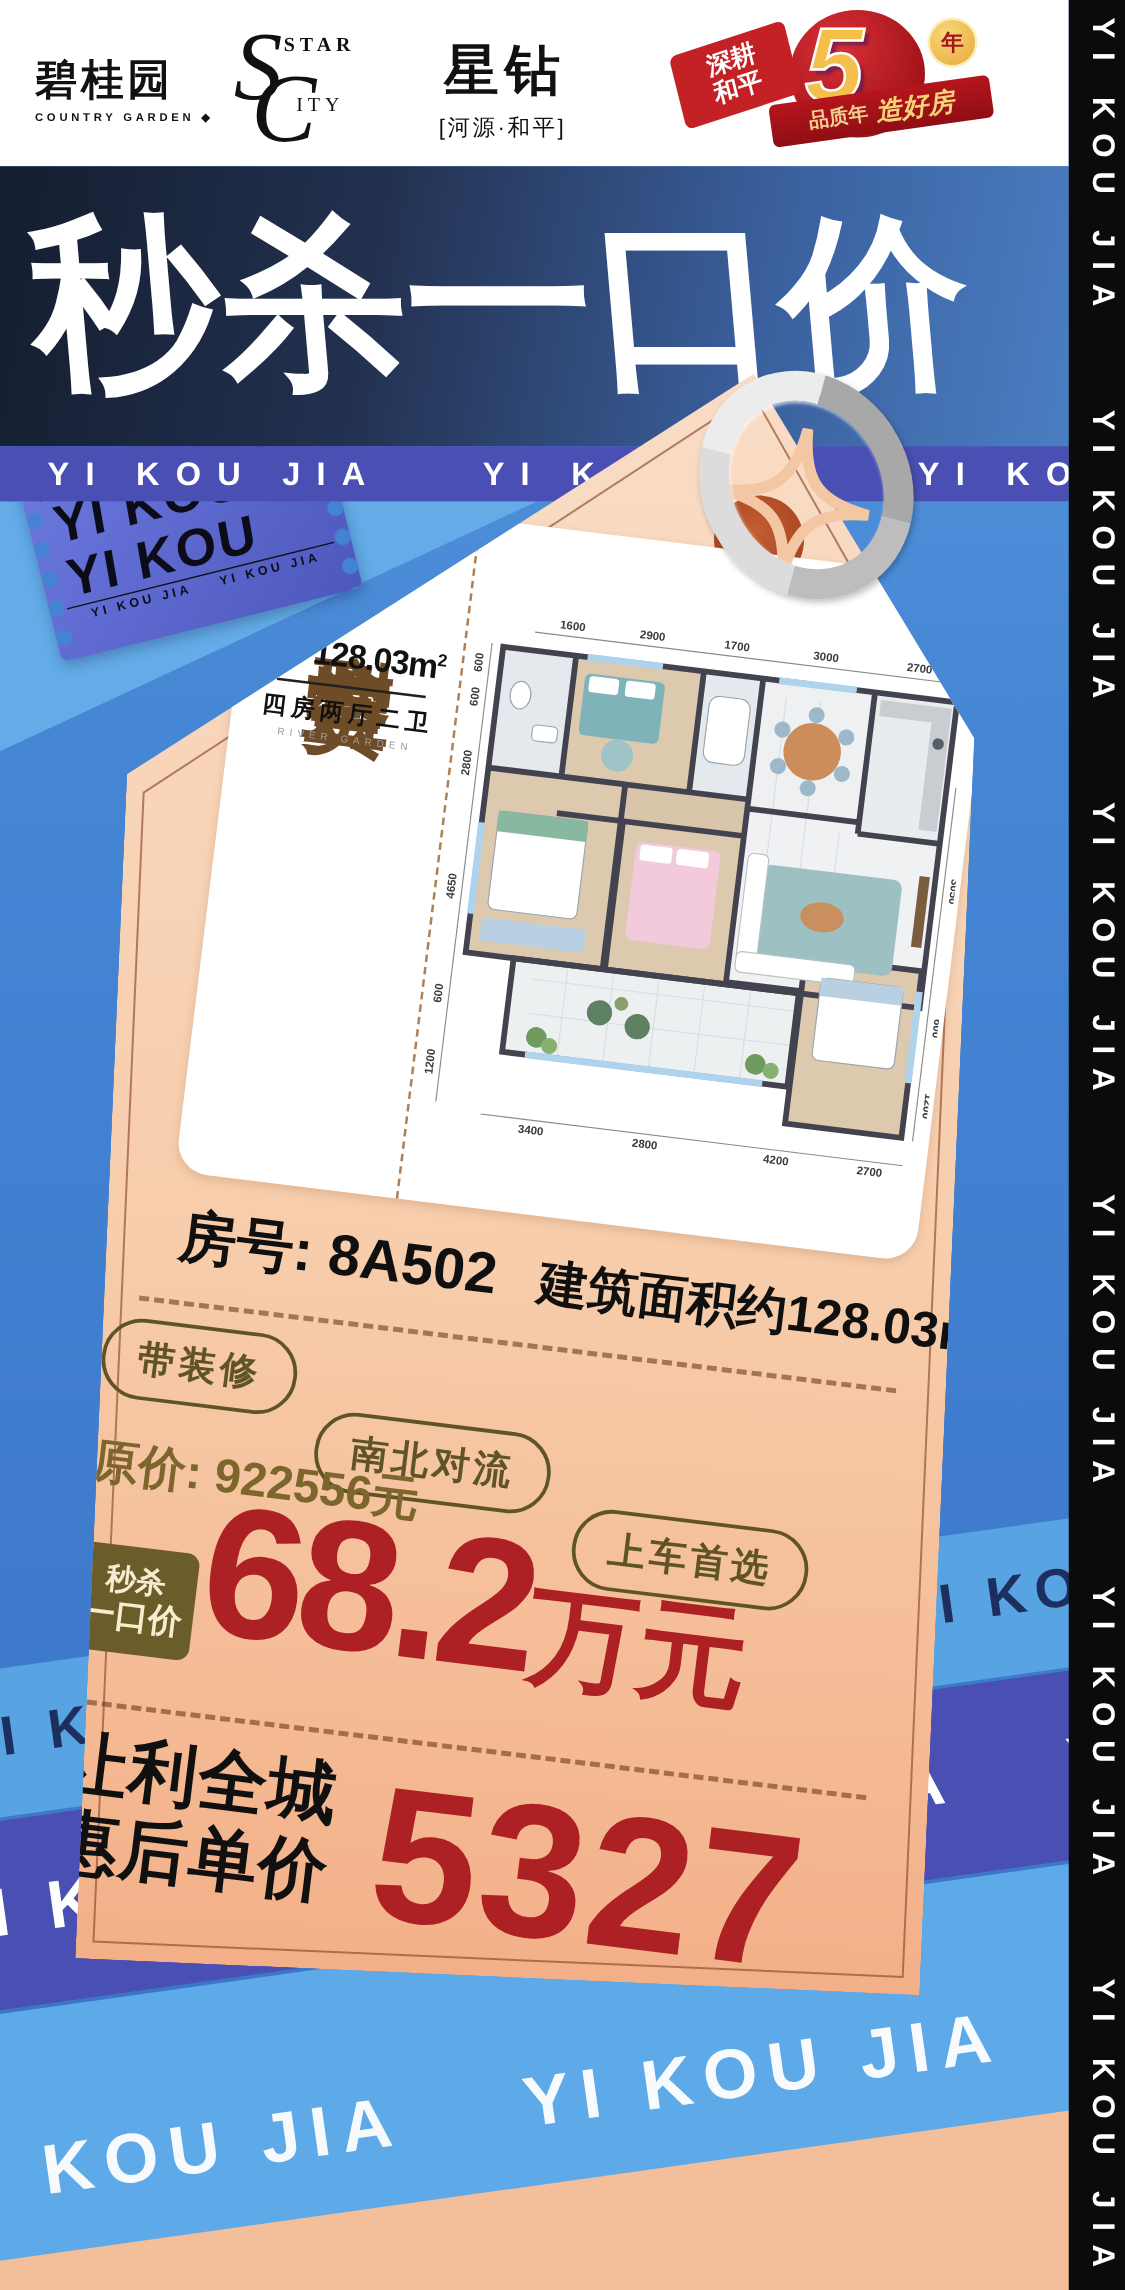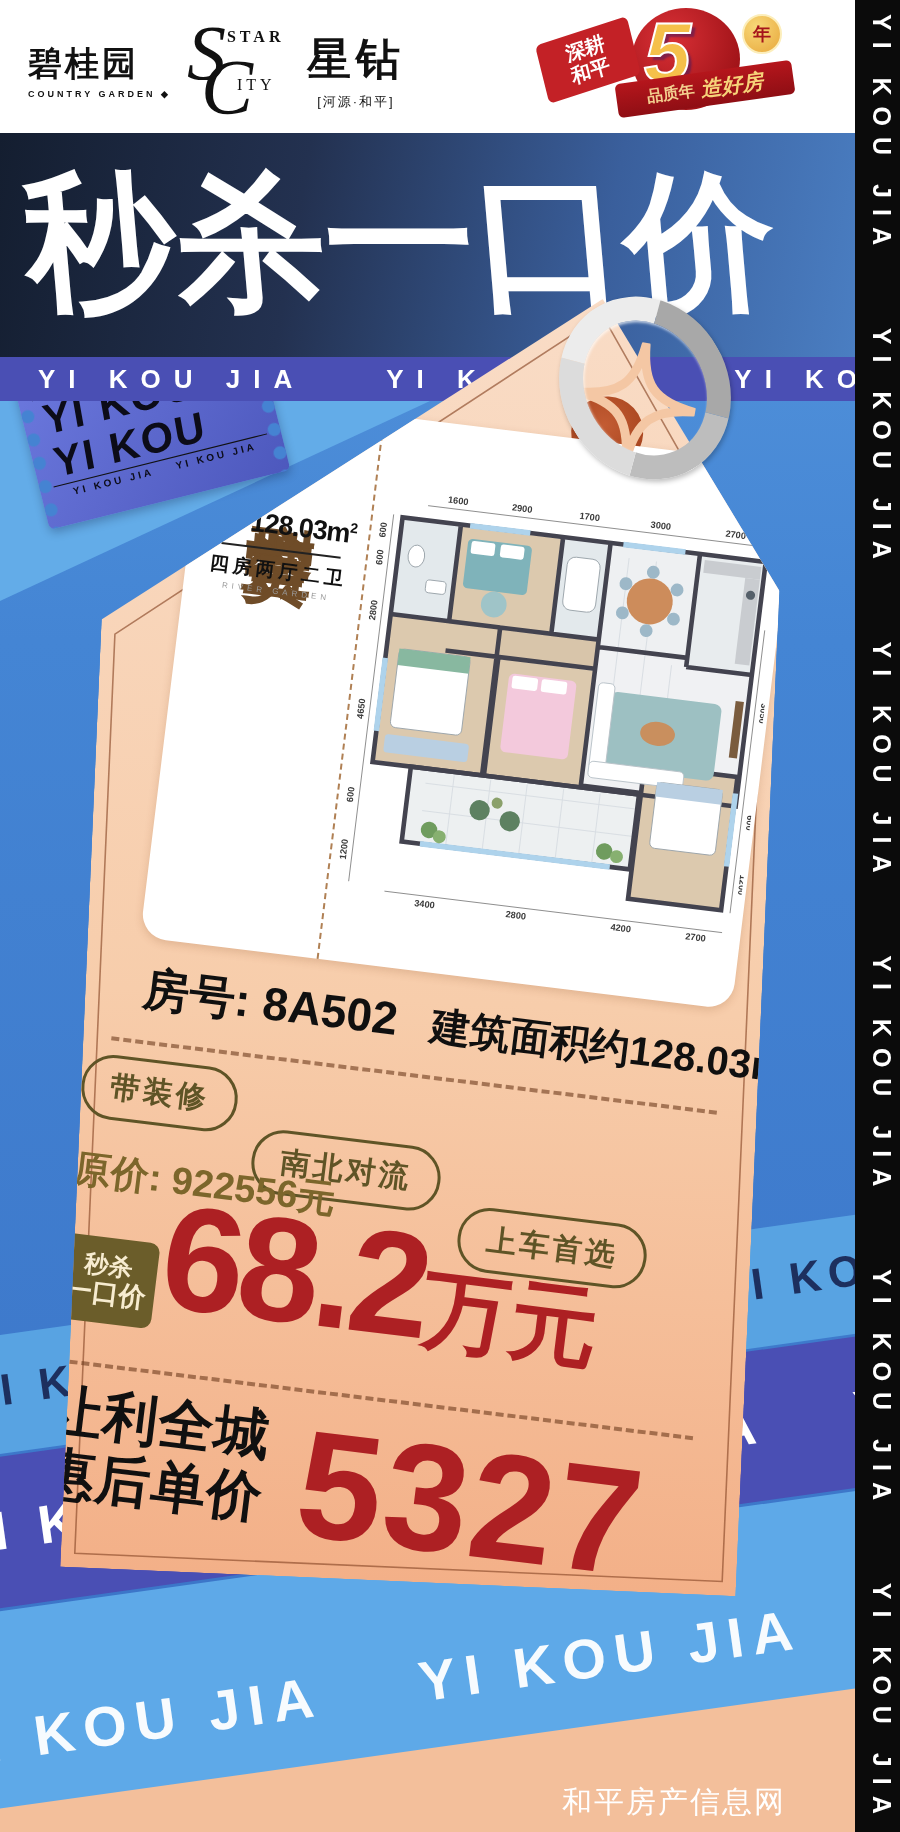--- a/index.html
+++ b/index.html
@@ -11,22 +11,22 @@
   
   .header{left:0;top:0;width:855px;height:133px;background:#ffffff;z-index:3;}
   .logo-row{position:absolute;left:28px;top:24px;display:flex;align-items:center;gap:16px;color:#111;}
   .brand-cn{font-size:34px;font-weight:800;letter-spacing:3px;}
   .brand-en{font-size:9px;letter-spacing:3px;font-weight:700;text-align:center;margin-top:2px;}
   .monogram{position:relative;width:104px;height:92px;font-family:"Liberation Serif",serif;}
   .mono-s{position:absolute;left:0;top:-16px;font-size:78px;font-style:italic;}
   .mono-c{position:absolute;left:14px;top:18px;font-size:78px;font-style:italic;}
   .mono-star{position:absolute;left:40px;top:4px;font-size:16px;letter-spacing:4px;font-weight:bold;}
   .mono-city{position:absolute;left:50px;top:52px;font-size:16px;letter-spacing:4px;}
-  .subbrand{font-size:44px;font-weight:900;letter-spacing:5px;}
-  .loc{font-size:13px;letter-spacing:2px;margin-top:4px;text-align:center;}
+  .subbrand{font-size:44px;font-weight:900;letter-spacing:5px;margin-left:48px;}
+  .loc{font-size:18px;letter-spacing:2px;margin-top:4px;text-align:right;}
 
   
   .ann{left:540px;top:8px;width:255px;height:110px;z-index:4;}
   .ann-blob{position:absolute;left:92px;top:0;width:108px;height:102px;border-radius:50%;
             background:radial-gradient(circle at 35% 30%,#d93036,#a01318 75%);}
   .ann-ribbon{position:absolute;left:0;top:22px;width:96px;height:60px;background:#c32126;
               border-radius:6px;transform:rotate(-14deg) skewY(-4deg);display:flex;align-items:center;justify-content:center;}
   .ann-ribbon div{color:#fff;font-weight:900;font-size:20px;line-height:1.15;text-align:center;transform:rotate(0.001deg);}
   .ann-five{position:absolute;left:104px;top:-4px;font-size:84px;font-weight:900;font-style:italic;color:#f5c04a;
             -webkit-text-stroke:2px #fff;text-shadow:4px 4px 2px rgba(70,25,95,.55);}
@@ -391,15 +391,14 @@
 
     </div>
   </div>
 
   <div class="abs ring"></div>
 
   <div class="abs vstrip">
     <div class="vstrip-inner">YI KOU JIA&nbsp;&nbsp;&nbsp;&nbsp;YI KOU JIA&nbsp;&nbsp;&nbsp;&nbsp;YI KOU JIA&nbsp;&nbsp;&nbsp;&nbsp;YI KOU JIA&nbsp;&nbsp;&nbsp;&nbsp;YI KOU JIA&nbsp;&nbsp;&nbsp;&nbsp;YI KOU JIA&nbsp;&nbsp;&nbsp;&nbsp;YI KOU JIA&nbsp;&nbsp;&nbsp;&nbsp;YI KOU JIA</div>
   </div>
 
-  <div class="abs watermark">和平房产信息网</div>
 
 </div>
 
 </body></html>

